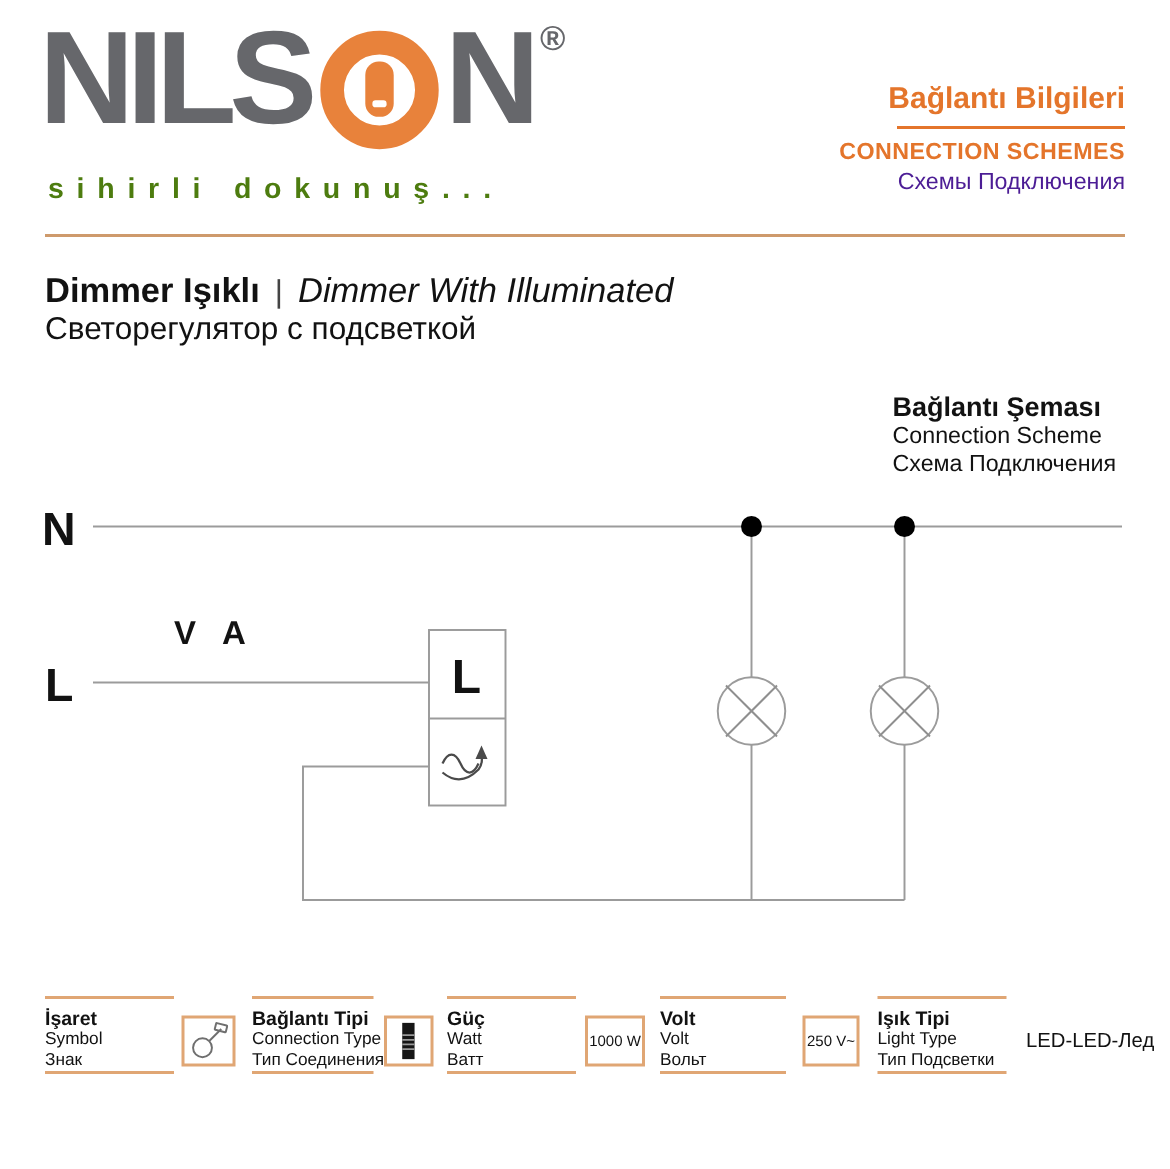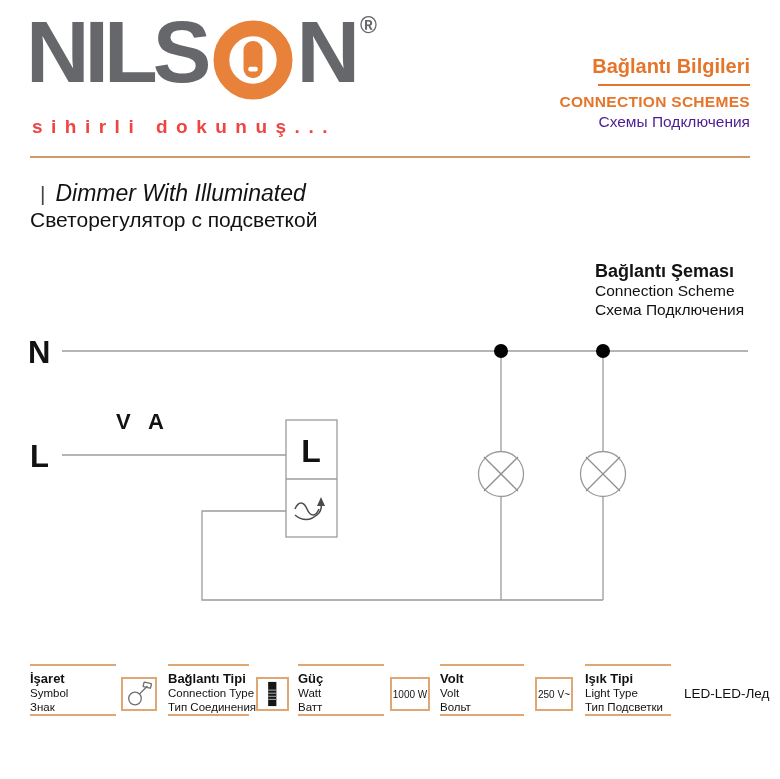--- a/index.html
+++ b/index.html
@@ -5,21 +5,21 @@
   html,body{margin:0;padding:0;background:#fff;}
   .page{position:relative;width:780px;height:779px;background:#fff;overflow:hidden;
         font-family:"Liberation Sans",sans-serif;color:#121212;}
 
   
   .logo{position:absolute;left:26px;top:18px;display:flex;align-items:flex-start;height:92px;}
   .logo-letters{font-size:88px;font-weight:bold;color:#66676B;letter-spacing:-5px;line-height:1;
                 position:relative;top:-10px;}
   .logo-o{width:80px;height:80px;margin:2px 3px 0 7px;}
   .logo-reg{font-size:23px;font-weight:bold;color:#66676B;margin-left:5px;position:relative;top:-6px;}
-  .tagline{position:absolute;left:32px;top:116px;font-size:19px;font-weight:bold;color:#ef4444;
+  .tagline{position:absolute;left:32px;top:116px;font-size:19px;font-weight:bold;color:#4d7c0f;
            letter-spacing:8.5px;}
 
   
   .header-right{position:absolute;right:30px;top:56px;text-align:right;}
   .hr-title{font-size:20px;font-weight:bold;color:#E4752B;line-height:1;}
   .hr-underline{height:2px;background:#E4752B;width:152px;margin:8px 0 7px auto;}
   .hr-en{font-size:15.5px;font-weight:bold;color:#E4752B;line-height:1.2;letter-spacing:.3px;}
   .hr-ru{font-size:15.5px;color:#4c1d95;line-height:1.35;}
   .header-divider{position:absolute;left:30px;right:30px;top:156px;border-top:2px solid #CE9A6C;}
 
@@ -76,20 +76,21 @@
   <div class="header-right">
     <div class="hr-title">Bağlantı Bilgileri</div>
     <div class="hr-underline"></div>
     <div class="hr-en">CONNECTION SCHEMES</div>
     <div class="hr-ru">Схемы Подключения</div>
   </div>
   <div class="header-divider"></div>
 
   <div class="product-title">
     <div class="pt-line1">
+      <span class="pt-tr">Dimmer Işıklı</span>
       <span class="pt-sep">|</span>
       <span class="pt-en">Dimmer With Illuminated</span>
     </div>
     <div class="pt-ru">Светорегулятор с подсветкой</div>
   </div>
 
   <div class="scheme-heading">
     <div class="sh-tr">Bağlantı Şeması</div>
     <div class="sh-en">Connection Scheme</div>
     <div class="sh-ru">Схема Подключения</div>

